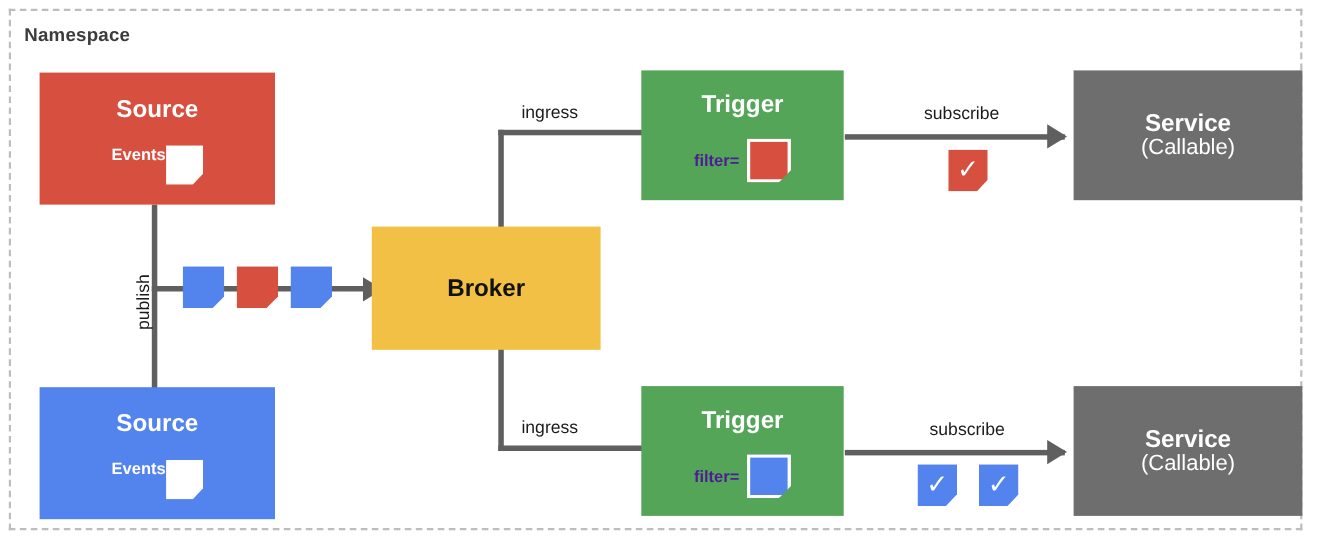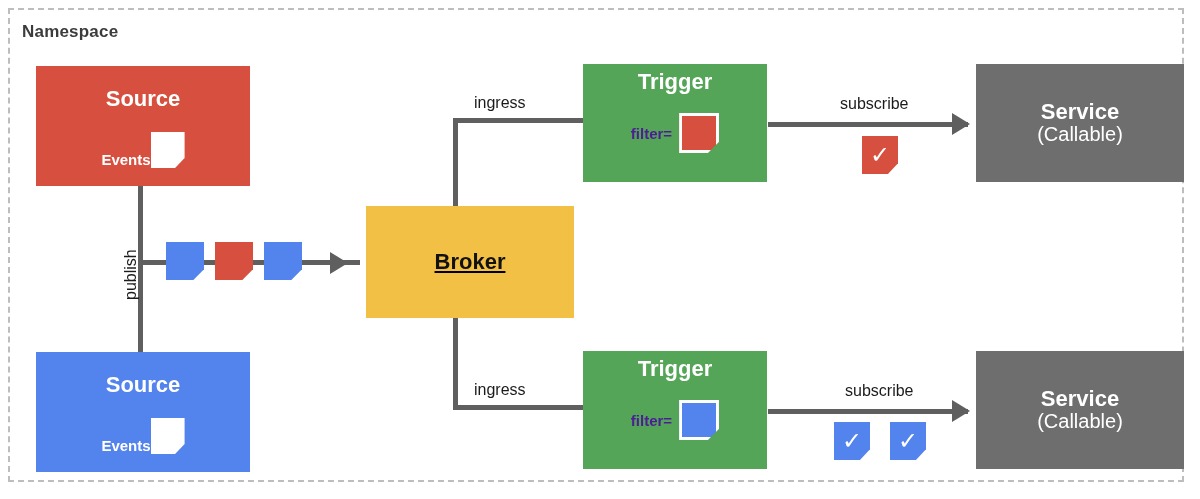--- a/index.html
+++ b/index.html
@@ -68,21 +68,21 @@
   
   .source-box {
     width: 214px;
     height: 120px;
     padding-top: 22px;
   }
   .source-box.red  { background: #d7503f; }
   .source-box.blue { background: #5383ec; }
   .source-row {
     display: flex;
-    align-items: flex-end;
+    align-items: flex-start;
     justify-content: center;
     margin-top: 22px;
   }
   .source-row .events-label {
     font-size: 15px;
     font-weight: bold;
     color: #ffffff;
     white-space: nowrap;
   }
 
@@ -98,21 +98,21 @@
   .broker-box .title {
     color: #111111;
     font-size: 22px;
   }
 
   
   .trigger-box {
     width: 184px;
     height: 118px;
     background: #55a559;
-    padding-top: 7px;
+    padding-top: 20px;
   }
   .trigger-row {
     display: flex;
     align-items: center;
     justify-content: center;
     gap: 7px;
     margin-top: 20px;
   }
   .trigger-row .filter-label {
     font-size: 15px;
@@ -262,21 +262,21 @@
   </div>
 
   <div class="node source-box blue" style="left:36px; top:352px;">
     <div class="title">Source</div>
     <div class="source-row">
       <span class="events-label">Events</span>
       <span class="doc white sm"></span>
     </div>
   </div>
 
-  <div class="node broker-box" style="left:366px; top:206px;text-decoration:underline;">
+  <div class="node broker-box" style="left:338px; top:206px;">
     <div class="title">Broker</div>
   </div>
 
   <div class="node trigger-box" style="left:583px; top:64px;">
     <div class="title">Trigger</div>
     <div class="trigger-row">
       <span class="filter-label">filter=</span>
       <span class="doc red md outlined"></span>
     </div>
   </div>

